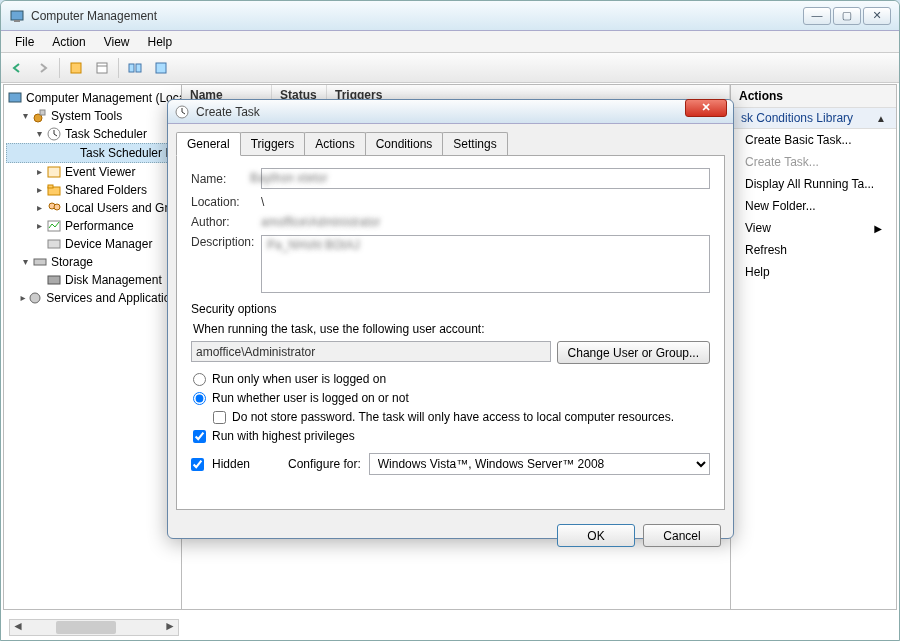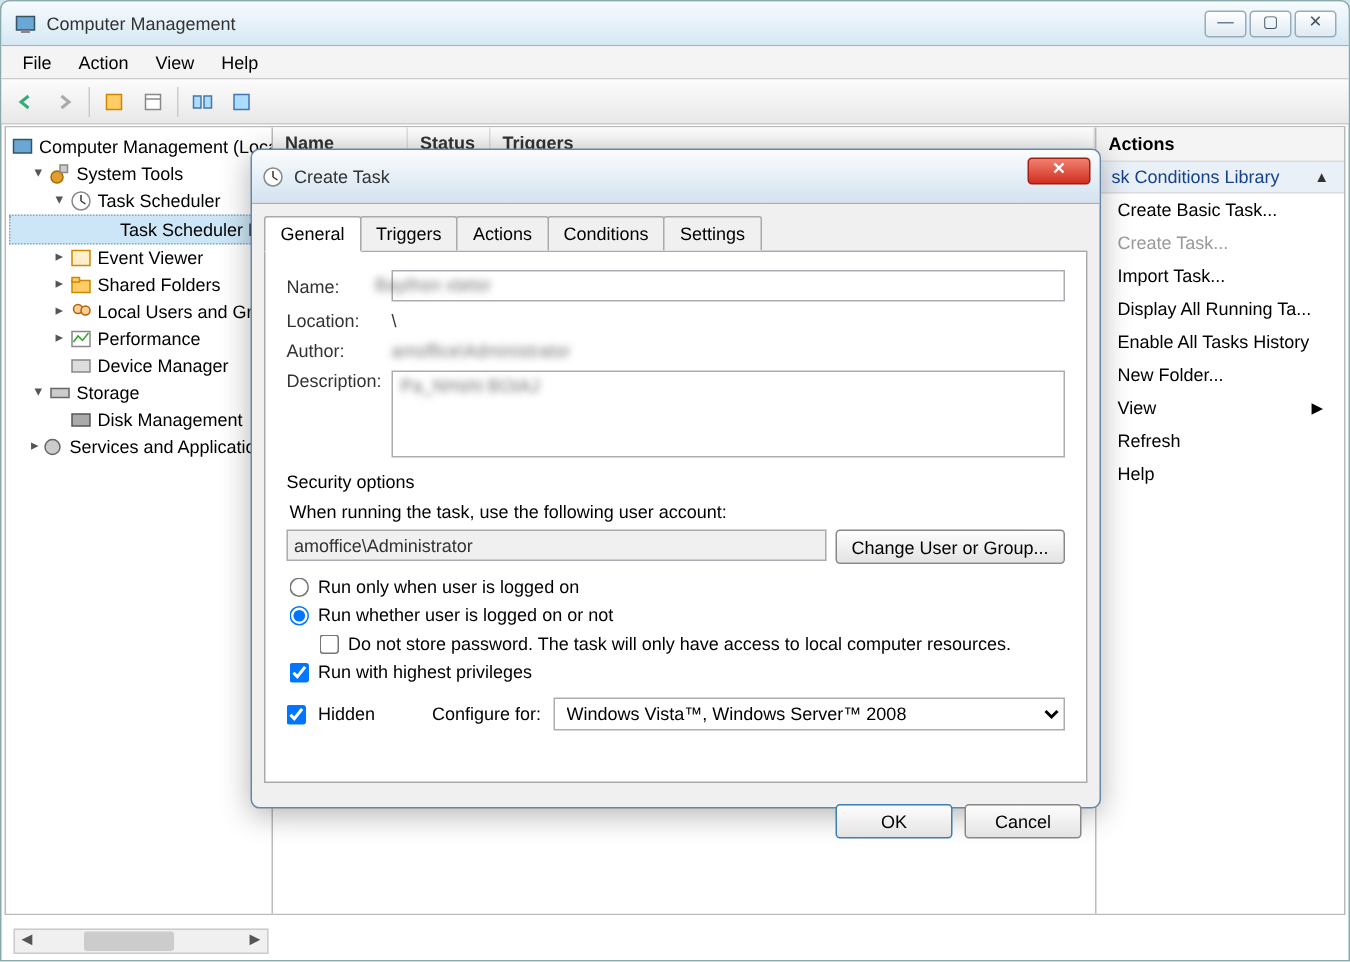--- a/index.html
+++ b/index.html
@@ -39,21 +39,21 @@
 .actions-section { padding: 3px 10px; font-weight: normal; color: #15428b; background: #eaf0f8; border-bottom: 1px solid #ddd; display: flex; align-items: center; justify-content: space-between;}
 .actions-section .collapse-icon { color: #333; font-size: 10px; }
 .action-item { padding: 4px 14px; cursor: default; display: flex; align-items: center; justify-content: space-between;}
 .action-item.disabled { color: #999; }
 .action-item .arrow { font-size: 10px; }
 
 .scrollbar-h { position: absolute; bottom: 4px; left: 8px; right: 8px; height: 17px; background: #f0f0f0; border: 1px solid #ccc; display: flex; align-items: center; width: 170px;}
 .scrollbar-h .thumb { width: 60px; height: 13px; background: #ccc; margin-left: 30px; border-radius: 2px;}
 .scrollbar-h .arrow-btn { width: 16px; height: 15px; text-align:center; line-height:13px; color:#555; }
 .dialog { position: absolute; top: 99px; left: 167px; width: 567px; height: 440px; background: #f0f0f0; border: 1px solid #6787a8; border-radius: 6px; box-shadow: 0 4px 20px rgba(0,0,0,0.3); }
-.dlg-titlebar { height: 36px; background: linear-gradient(#fbfcfd,#d3e3f0); border-radius: 6px 6px 0 0; display: flex; align-items: center; padding: 0 6px; border-bottom: 1px solid #aac; justify-content: space-between; }
+.dlg-titlebar { height: 24px; background: linear-gradient(#fbfcfd,#d3e3f0); border-radius: 6px 6px 0 0; display: flex; align-items: center; padding: 0 6px; border-bottom: 1px solid #aac; justify-content: space-between; }
 .dlg-titlebar .dlg-icon { width:16px;height:16px;margin-right:6px; display:inline-block;}
 .dlg-titlebar .dlg-title { flex:1; color:#333; }
 .dlg-close { width: 42px; height: 18px; background: linear-gradient(#f08070,#d03020); border: 1px solid #a02010; border-radius: 3px; color: #fff; text-align: center; line-height: 15px; font-weight: bold; font-size: 11px; position: relative; top: -4px;}
 
 .tabstrip { display: flex; padding: 8px 8px 0 8px; gap: 0; }
 .tab { padding: 4px 10px; border: 1px solid #aaa; border-bottom: none; background: #f0f0f0; border-radius: 2px 2px 0 0; margin-right: -1px; cursor:default; position: relative; }
 .tab.active { background: #fff; z-index: 2; border-bottom: 1px solid #fff; margin-bottom: -1px;}
 .tab-panel { margin: 0 8px 8px 8px; border: 1px solid #aaa; background: #fff; padding: 12px 14px; height: 355px; }
 
 .form-row { display: flex; align-items: center; margin-bottom: 6px; justify-content: space-between; }
@@ -274,27 +274,21 @@
         <span>sk Conditions Library</span>
         <span class="collapse-icon">▲</span>
       </div>
       <div class="action-item">
           <span>Create Basic Task...</span>
         </div>
       <div class="action-item disabled">
           <span>Create Task...</span>
         </div>
       <div class="action-item">
-          <span>Import Task...</span>
-        </div>
-      <div class="action-item">
           <span>Display All Running Ta...</span>
-        </div>
-      <div class="action-item">
-          <span>Enable All Tasks History</span>
         </div>
       <div class="action-item">
           <span>New Folder...</span>
         </div>
       <div class="action-item">
           <span>View</span>
           <span class="arrow">▶</span>
         </div>
       <div class="action-item">
           <span>Refresh</span>

